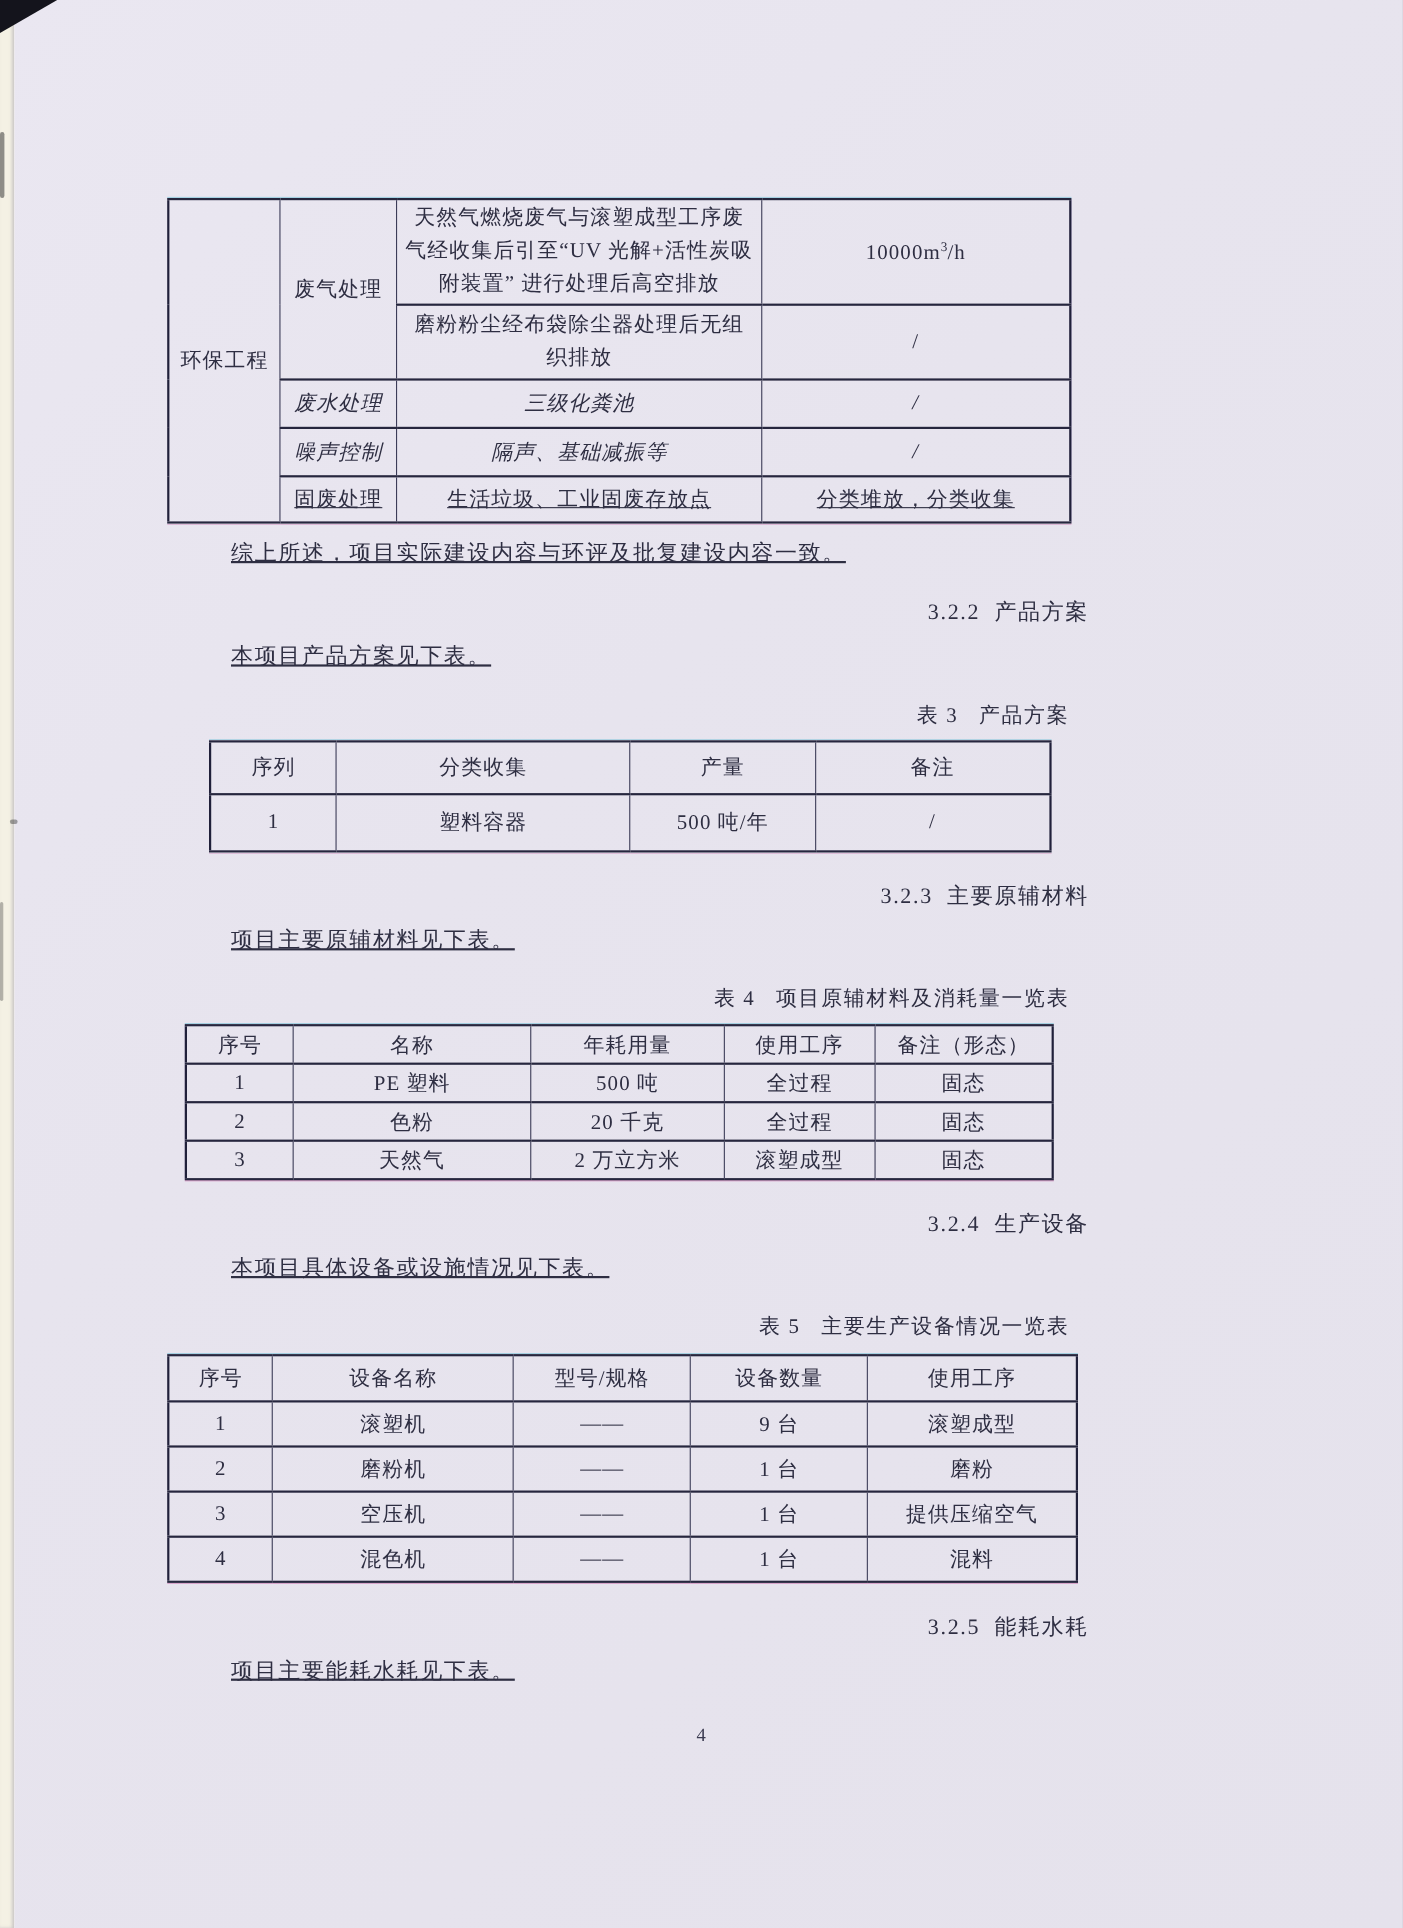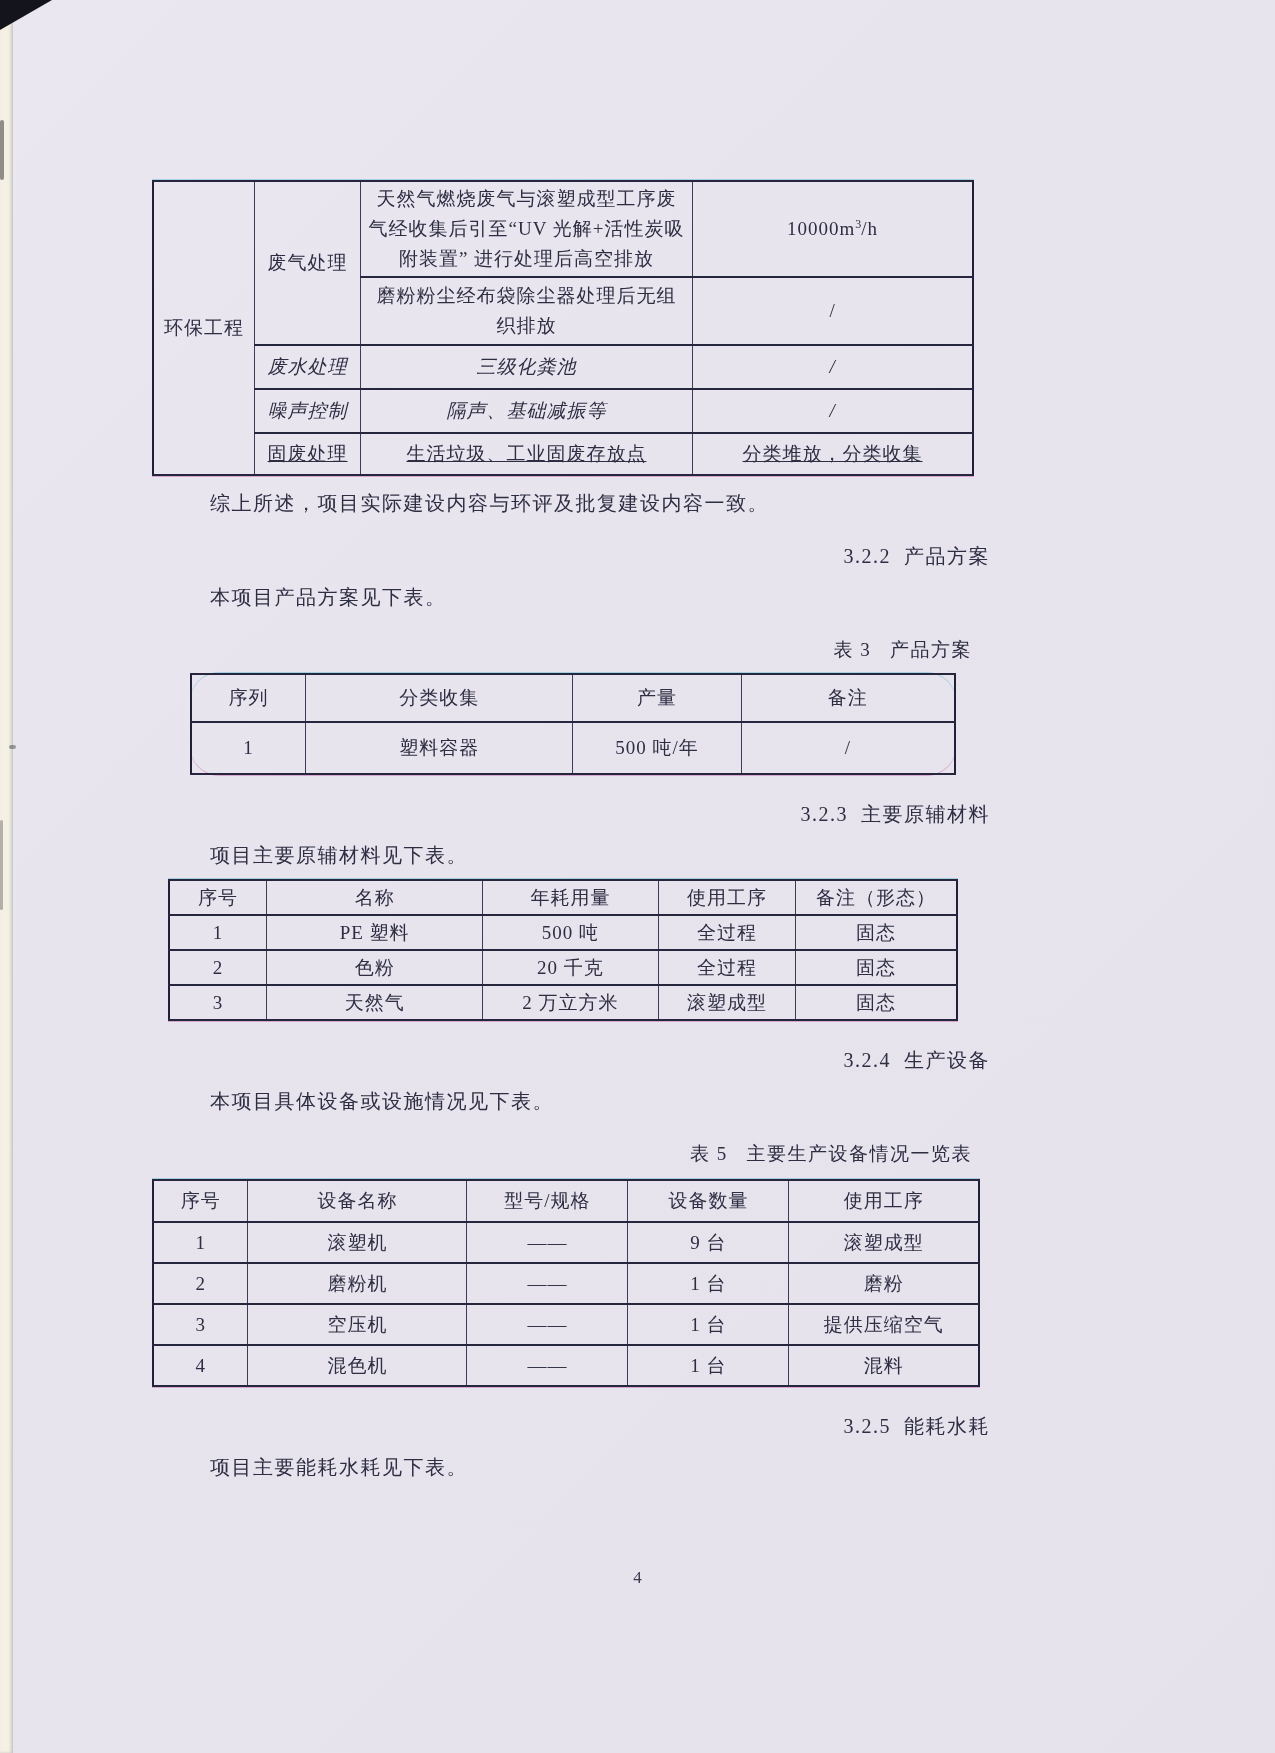--- a/index.html
+++ b/index.html
@@ -60,39 +60,40 @@
   .env-tbl .r3 td, .env-tbl .r4 td { height: 38px; font-style: italic; }
   .env-tbl .r5 td { height: 36px; text-decoration: underline; }
   .env-tbl sup { font-size: 12px; vertical-align: super; letter-spacing: 0; }
 
   .para {
     margin: 14px 0 0 20px;
     font-size: 20px;
     line-height: 27px;
     letter-spacing: 1.5px;
     text-indent: 40px;
+    text-decoration: underline;
   }
   .heading {
     margin: 26px 0 0 16px;
     font-size: 20px;
     font-weight: normal;
     letter-spacing: 1.5px;
     white-space: pre;
     text-align: right;
   }
   .tbl-title {
     margin: 26px 0 0 0;
     width: 822px;
     text-align: right;
     font-size: 19px;
     letter-spacing: 1.5px;
     white-space: pre;
   }
 
-  .t3 { width: 766px; margin: 10px 2px 0 40px; border-radius: 29px; }
+  .t3 { width: 766px; margin: 10px 2px 0 40px; }
   .t3 .hr td { height: 42px; }
   .t3 .dr td { height: 46px; }
 
   .t4 { width: 790px; margin: 10px 0 0 18px; }
   .t4 td { height: 29px; border-top-width: 1.5px; border-bottom-width: 1.5px; }
 
   .t5 { width: 828px; margin: 12px 0 0 2px; }
   .t5 .hr td { height: 36px; }
   .t5 .dr td { height: 35px; }
 
@@ -177,20 +178,21 @@
           <td>1</td>
           <td>塑料容器</td>
           <td>500 吨/年</td>
           <td>/</td>
         </tr>
       </tbody>
     </table>
 
     <h3 class="heading">3.2.3  主要原辅材料</h3>
     <p class="para">项目主要原辅材料见下表。</p>
+    <div class="tbl-title">表 4   项目原辅材料及消耗量一览表</div>
 
     <table class="tbl t4">
       <colgroup>
         <col style="width:12.4%">
           <col style="width:27.4%">
           <col style="width:22.3%">
           <col style="width:17.4%">
           <col style="width:20.5%">
       </colgroup>
       <tbody>

